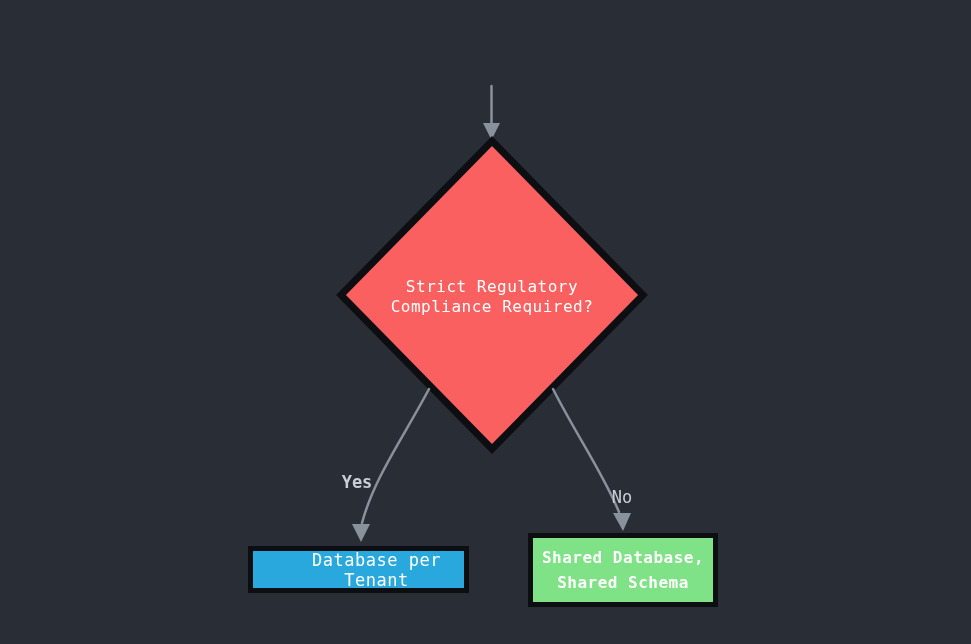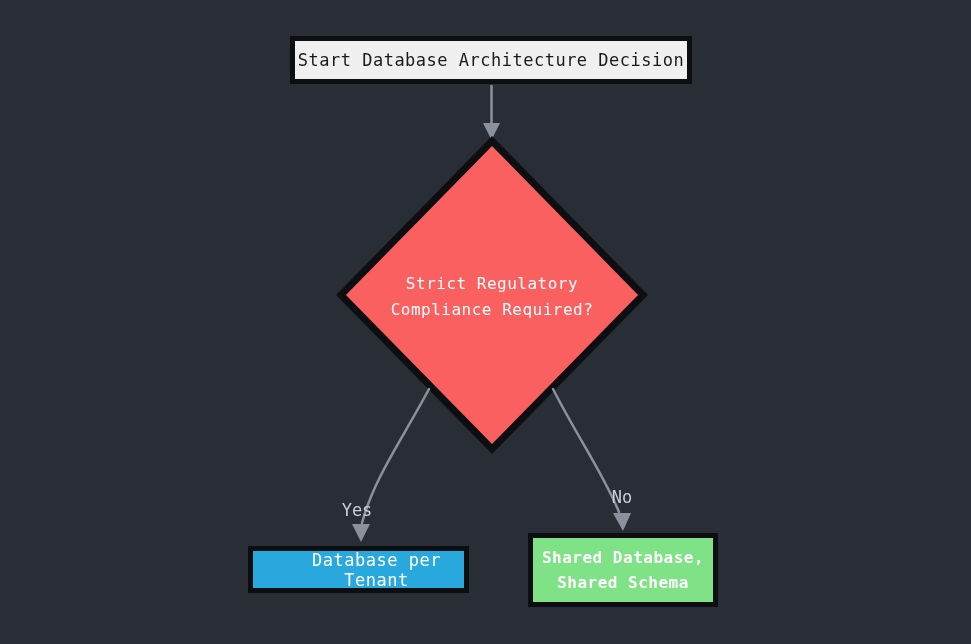--- a/index.html
+++ b/index.html
@@ -64,21 +64,21 @@
     top: 266px;
     width: 300px;
     height: 62px;
     display: flex;
     align-items: center;
     justify-content: center;
     text-align: center;
     white-space: pre-line;
     color: var(--result-text, #ffffff);
     font-size: 16px;
-    line-height: 26px;
+    line-height: 20px;
     letter-spacing: 0.5px;
   }
   .node-yes-result {
     left: 248px;
     top: 546px;
     width: 221px;
     height: 47px;
     background: var(--yes-fill, #29a8dd);
     color: var(--result-text, #ffffff);
     font-size: 17px;
@@ -97,21 +97,21 @@
     letter-spacing: 0.5px;
     font-weight: bold;
   }
   .edge-label {
     position: absolute;
     width: 64px;
     text-align: center;
     color: var(--edge-label, #c9ced5);
     font-size: 17px;
   }
-  .edge-label-yes { left: 325px; top: 500px; }
+  .edge-label-yes { left: 325px; top: 472px; font-weight: bold; }
   .edge-label-no  { left: 590px; top: 479px; margin-top: 8px; }
 </style>
 </head>
 <body>
 
 <div class="canvas" style="--background: #282d36; --node-border: #0d0e12; --start-fill: #f0f0f0; --start-text: #1b1b1b; --decision-fill: #fb6060; --yes-fill: #29a8dd; --no-fill: #80e287; --result-text: #ffffff; --arrow: #8b919c; --edge-label: #c9ced5;">
 
   <svg class="edges-svg" viewBox="0 0 971 644" xmlns="http://www.w3.org/2000/svg">
 
     <path class="edge-line" d="M491.5,86 L491.5,124"></path>
@@ -119,21 +119,20 @@
 
     <polygon class="diamond-shape" points="492,141 643,295 492,449 341,295"></polygon>
 
     <path class="edge-line" d="M429,389 C403,438 374,478 362,523"></path>
     <polygon class="arrow-head" points="361,542 352,524 370,524"></polygon>
 
     <path class="edge-line" d="M553,389 C578,438 603,473 619,512"></path>
     <polygon class="arrow-head" points="623,531 613,513 631,513"></polygon>
   </svg>
 
-  <div class="node node-start">Start Database Architecture Decision</div>
 
   <div class="node-decision-label">Strict Regulatory
 Compliance Required?</div>
 
   <div class="edge-label edge-label-yes">Yes</div>
 
   <div class="edge-label edge-label-no">No</div>
 
   <div class="node node-yes-result">Database per Tenant</div>
 

